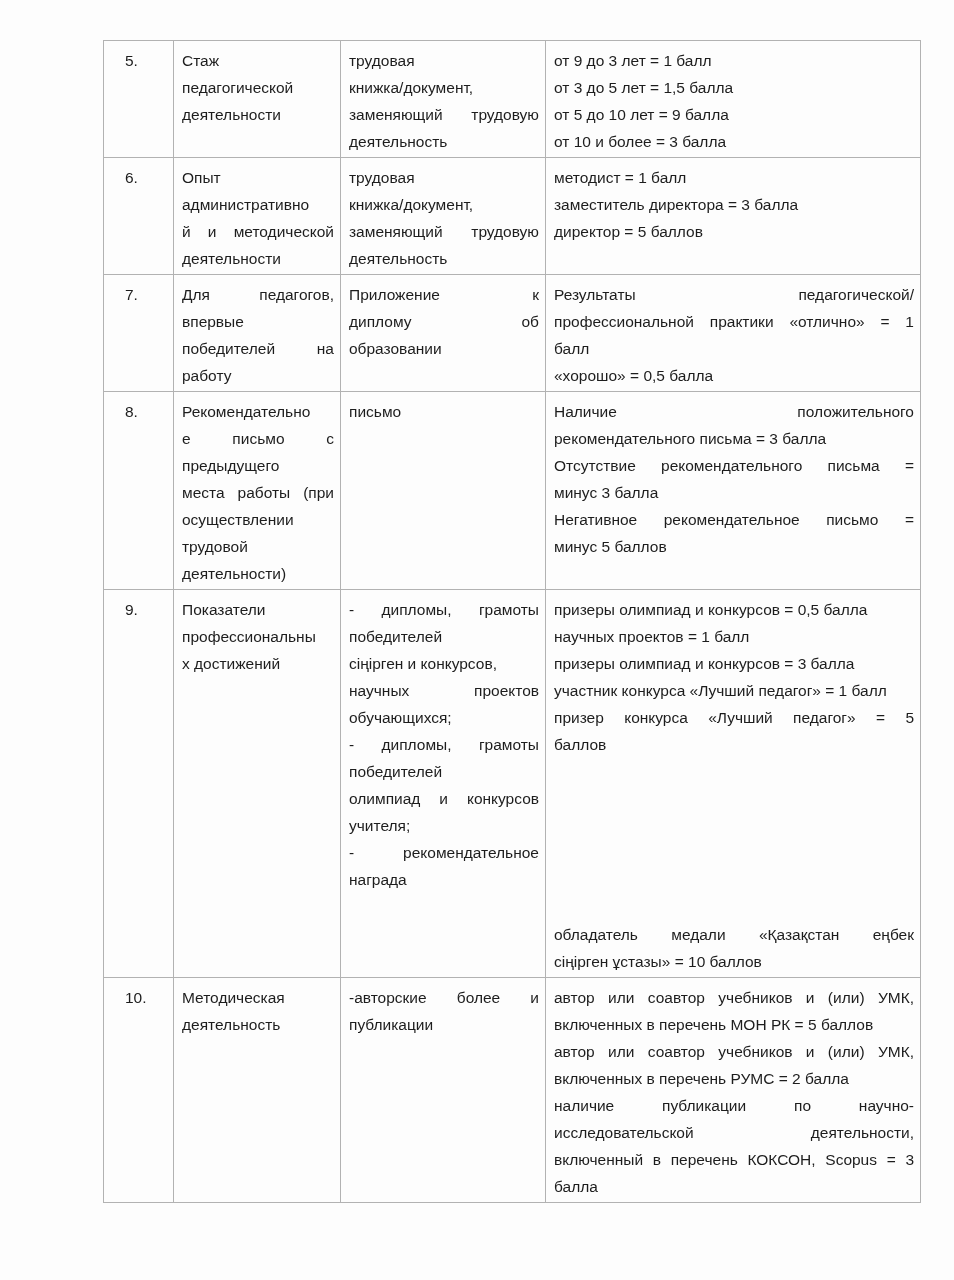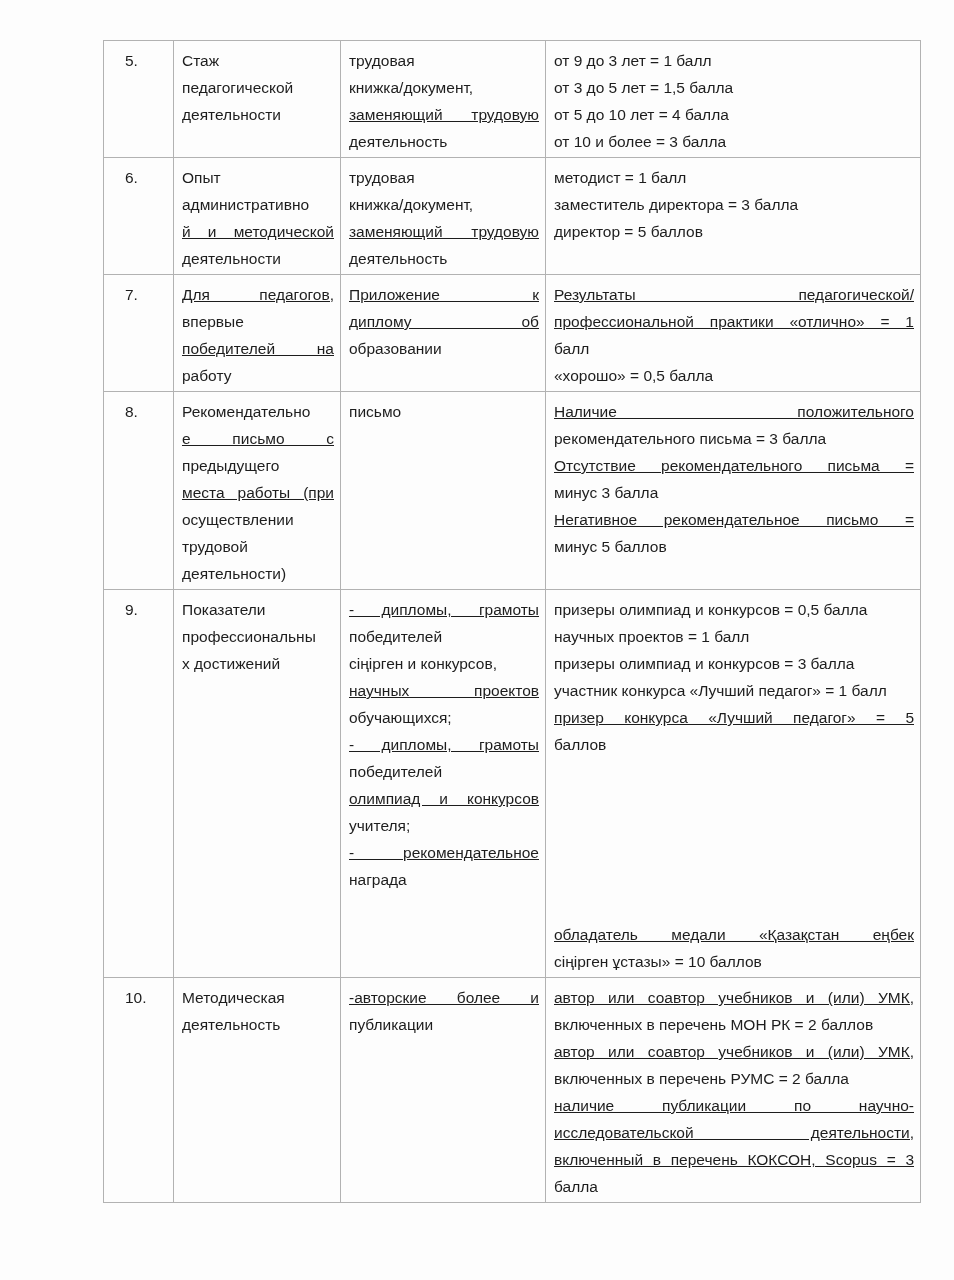--- a/index.html
+++ b/index.html
@@ -32,21 +32,20 @@
     line-height: 27px;
     overflow: hidden;
   }
   table.doc-table td.num {
     padding-left: 21px;
   }
   .ln { min-height: 27px; }
   .ln.j {
     text-align: justify;
     text-align-last: justify;
-    text-decoration: underline;
   }
   .spacer { width: 100%; }
 </style>
 </head>
 <body>
 
 <div class="page">
   <table class="doc-table">
     <colgroup>
       <col style="width:70px">
@@ -66,21 +65,21 @@
           </td>
           <td class="docs">
             <div class="ln">трудовая</div>
             <div class="ln">книжка/документ,</div>
             <div class="ln j">заменяющий трудовую</div>
             <div class="ln">деятельность</div>
           </td>
           <td class="score">
             <div class="ln">от 9 до 3 лет = 1 балл</div>
             <div class="ln">от 3 до 5 лет = 1,5 балла</div>
-            <div class="ln">от 5 до 10 лет = 4 балла</div>
+            <div class="ln">от 5 до 10 лет = 9 балла</div>
             <div class="ln">от 10 и более = 3 балла</div>
           </td>
         </tr>
         <tr>
           <td class="num">
             <div class="ln">6.</div>
           </td>
           <td class="crit">
             <div class="ln">Опыт</div>
             <div class="ln">административно</div>
@@ -187,21 +186,21 @@
           <td class="crit">
             <div class="ln">Методическая</div>
             <div class="ln">деятельность</div>
           </td>
           <td class="docs">
             <div class="ln j">-авторские более и</div>
             <div class="ln">публикации</div>
           </td>
           <td class="score">
             <div class="ln j">автор или соавтор учебников и (или) УМК,</div>
-            <div class="ln">включенных в перечень МОН РК = 2 баллов</div>
+            <div class="ln">включенных в перечень МОН РК = 5 баллов</div>
             <div class="ln j">автор или соавтор учебников и (или) УМК,</div>
             <div class="ln">включенных в перечень РУМС = 2 балла</div>
             <div class="ln j">наличие публикации по научно-</div>
             <div class="ln j">исследовательской деятельности,</div>
             <div class="ln j">включенный в перечень КОКСОН, Scopus = 3</div>
             <div class="ln">балла</div>
           </td>
         </tr>
       </tbody>
   </table>

